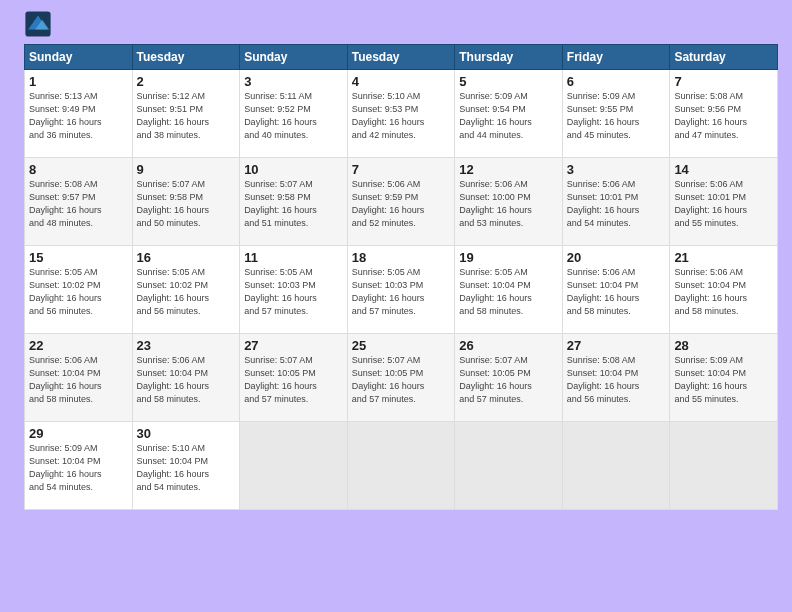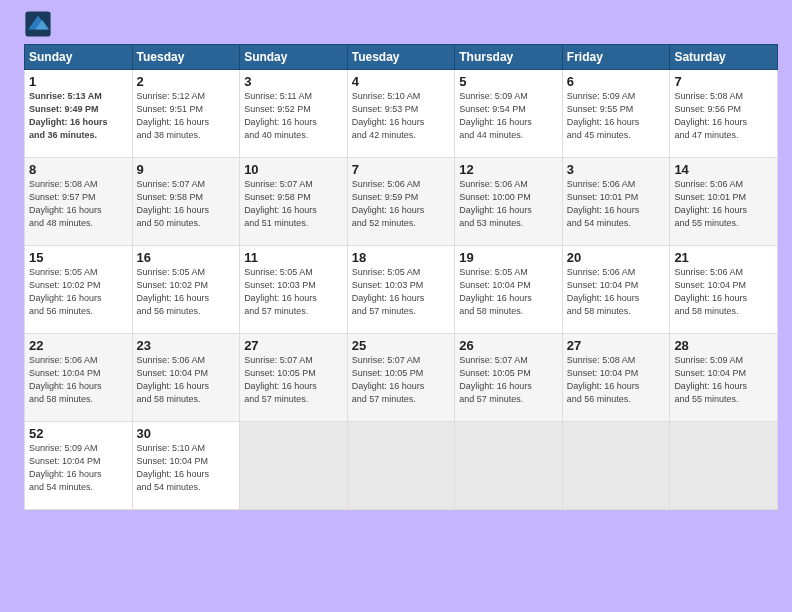--- a/index.html
+++ b/index.html
@@ -123,21 +123,21 @@
           <th>Tuesday</th>
           <th>Thursday</th>
           <th>Friday</th>
           <th>Saturday</th>
         </tr>
     </thead>
     <tbody id="cal-body">
         <tr>
           <td>
             <span class="day-num">1</span>
-            <div class="day-info" style="white-space: pre-line; font-weight: bold;">Sunrise: 5:13 AM
+            <div class="day-info" style="white-space: pre-line;">Sunrise: 5:13 AM
 Sunset: 9:49 PM
 Daylight: 16 hours
 and 36 minutes.</div>
           </td>
           <td>
             <span class="day-num">2</span>
             <div class="day-info" style="white-space: pre-line;">Sunrise: 5:12 AM
 Sunset: 9:51 PM
 Daylight: 16 hours
 and 38 minutes.</div>
@@ -326,21 +326,21 @@
           <td>
             <span class="day-num">28</span>
             <div class="day-info" style="white-space: pre-line;">Sunrise: 5:09 AM
 Sunset: 10:04 PM
 Daylight: 16 hours
 and 55 minutes.</div>
           </td>
         </tr>
         <tr>
           <td>
-            <span class="day-num">52</span>
+            <span class="day-num">29</span>
             <div class="day-info" style="white-space: pre-line;">Sunrise: 5:09 AM
 Sunset: 10:04 PM
 Daylight: 16 hours
 and 54 minutes.</div>
           </td>
           <td>
             <span class="day-num">30</span>
             <div class="day-info" style="white-space: pre-line;">Sunrise: 5:10 AM
 Sunset: 10:04 PM
 Daylight: 16 hours

